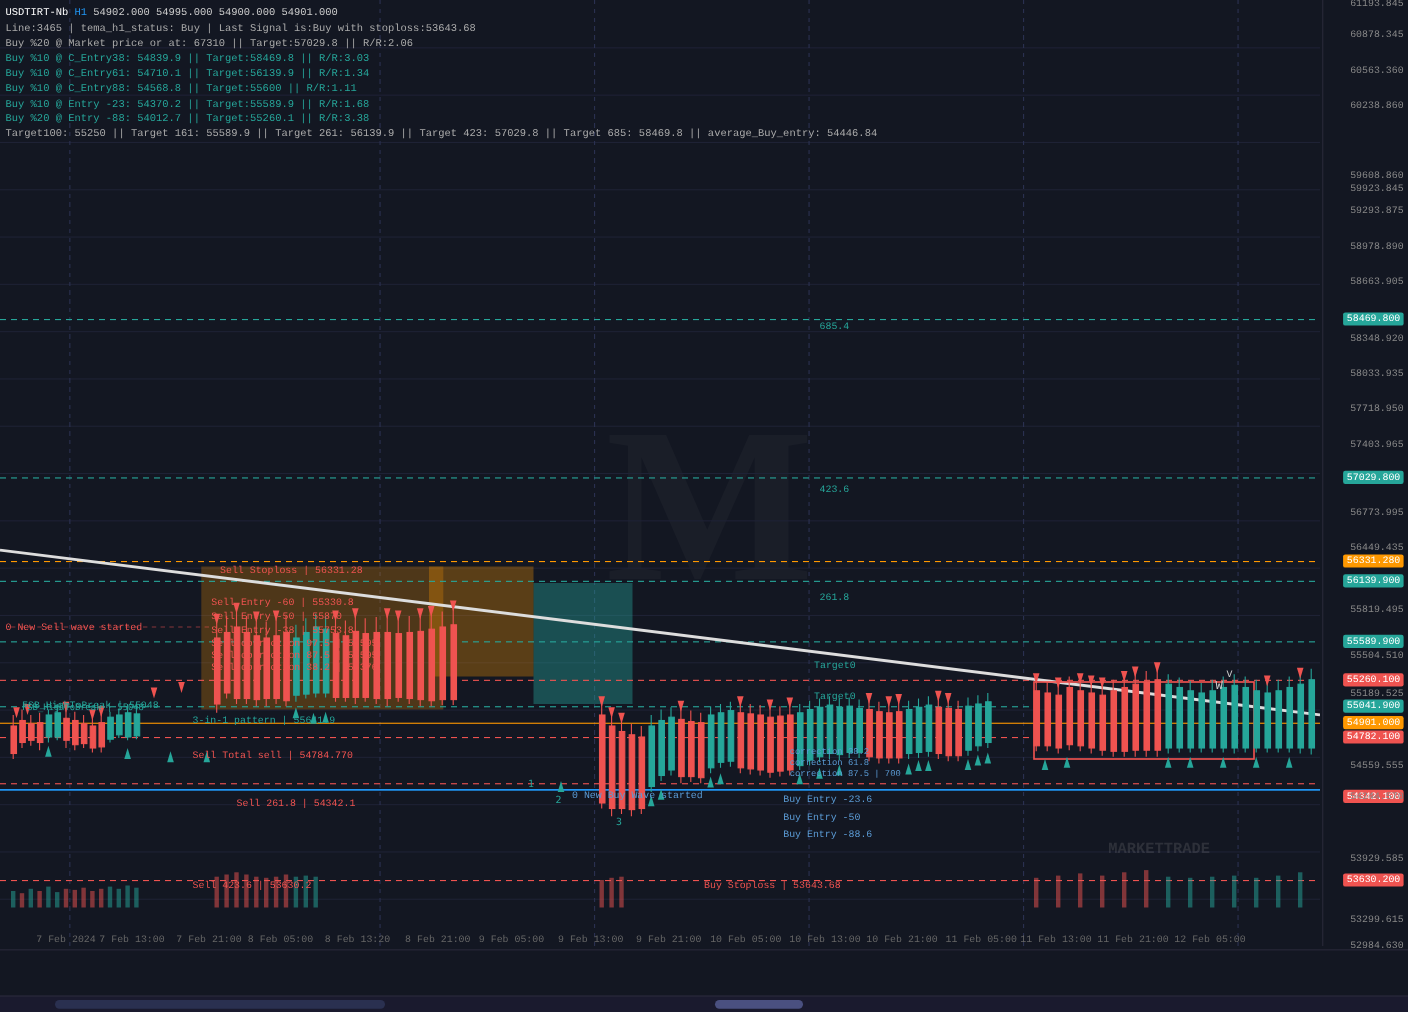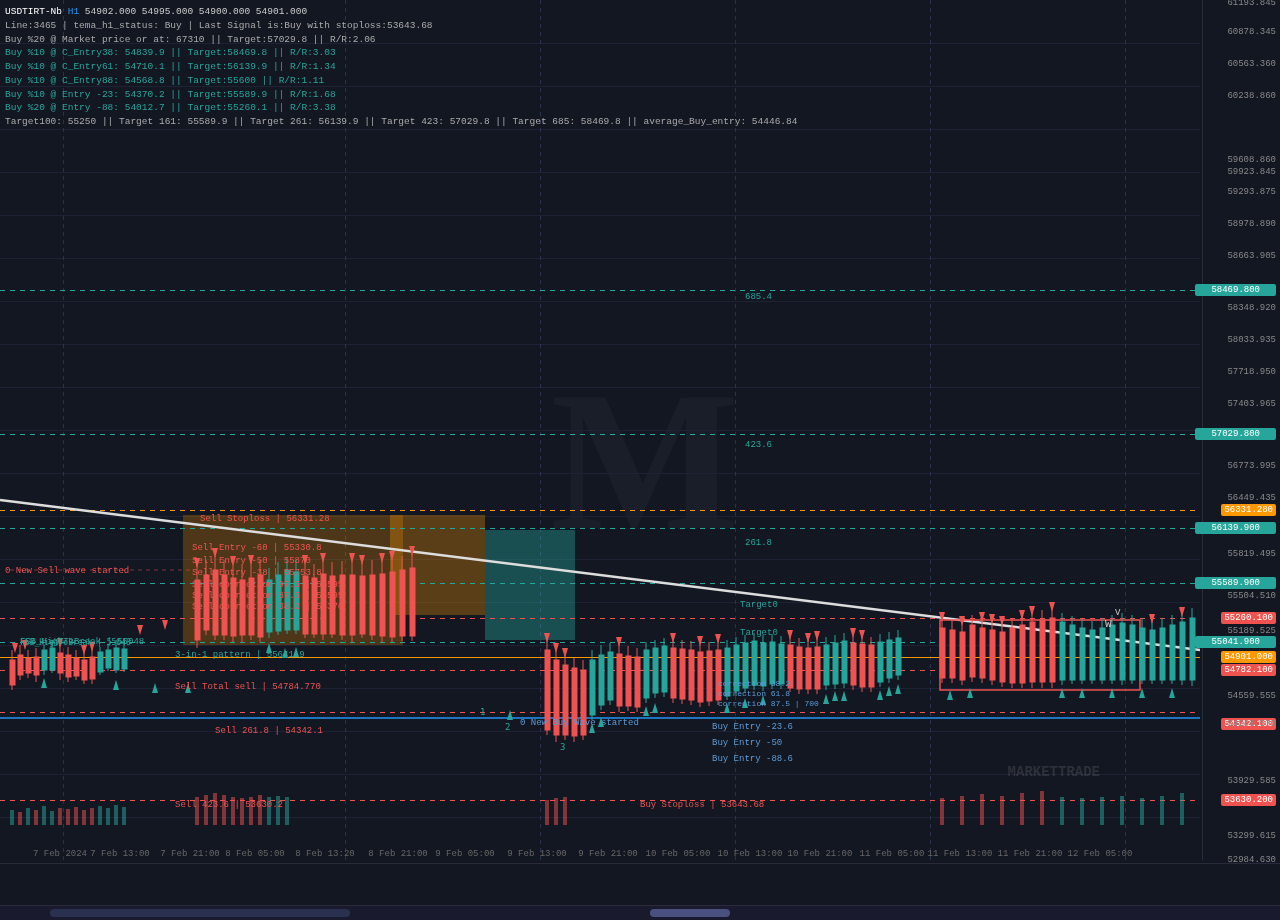--- a/index.html
+++ b/index.html
@@ -44,21 +44,21 @@
       position: absolute;
       right: 4px;
       font-size: 9px;
       color: #888;
       transform: translateY(-50%);
       white-space: nowrap;
     }
     .price-label.highlight-green {
       background: #26a69a;
       color: #fff;
-      padding: 1px 16px;
+      padding: 1px 3px;
       border-radius: 2px;
     }
     .price-label.highlight-red {
       background: #ef5350;
       color: #fff;
       padding: 1px 3px;
       border-radius: 2px;
     }
     .price-label.highlight-orange {
       background: #ff9800;

